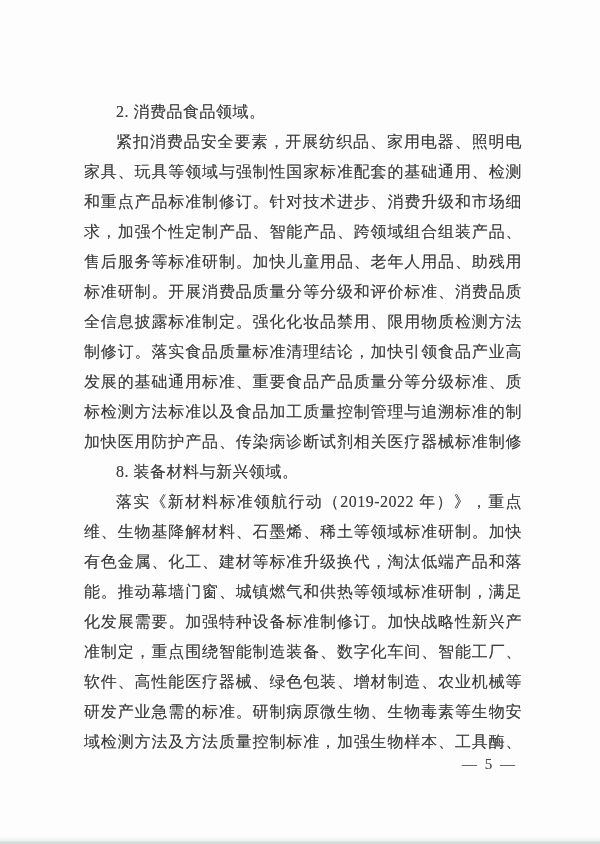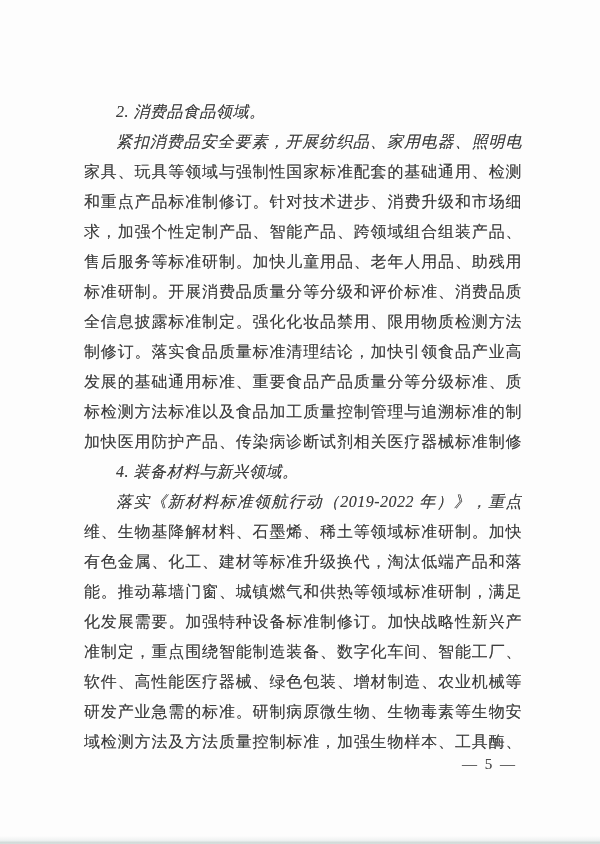--- a/index.html
+++ b/index.html
@@ -31,21 +31,20 @@
     overflow: hidden;
     text-align: left;
   }
   .line.justify {
     text-align: justify;
     text-align-last: justify;
     text-justify: inter-character;
   }
   .line.indent {
     padding-left: 32px;
-    font-style: italic;
   }
   .page-number {
     position: absolute;
     top: 753px;
     right: 83px;
     font-size: 15px;
     line-height: 22px;
     color: #4a4a4a;
     text-shadow: 0 0 0.6px rgba(70,70,70,0.5);
     letter-spacing: 2px;
@@ -69,21 +68,21 @@
       <div class="line justify">家具、玩具等领域与强制性国家标准配套的基础通用、检测方法</div>
       <div class="line justify">和重点产品标准制修订。针对技术进步、消费升级和市场细分需</div>
       <div class="line justify">求，加强个性定制产品、智能产品、跨领域组合组装产品、产品</div>
       <div class="line justify">售后服务等标准研制。加快儿童用品、老年人用品、助残用品等</div>
       <div class="line justify">标准研制。开展消费品质量分等分级和评价标准、消费品质量安</div>
       <div class="line justify">全信息披露标准制定。强化化妆品禁用、限用物质检测方法标准</div>
       <div class="line justify">制修订。落实食品质量标准清理结论，加快引领食品产业高质量</div>
       <div class="line justify">发展的基础通用标准、重要食品产品质量分等分级标准、质量指</div>
       <div class="line justify">标检测方法标准以及食品加工质量控制管理与追溯标准的制定。</div>
       <div class="line justify">加快医用防护产品、传染病诊断试剂相关医疗器械标准制修订。</div>
-      <div class="line indent">4. 装备材料与新兴领域。</div>
+      <div class="line indent">8. 装备材料与新兴领域。</div>
       <div class="line indent justify">落实《新材料标准领航行动（2019-2022 年）》，重点推进碳纤</div>
       <div class="line justify">维、生物基降解材料、石墨烯、稀土等领域标准研制。加快钢铁、</div>
       <div class="line justify">有色金属、化工、建材等标准升级换代，淘汰低端产品和落后产</div>
       <div class="line justify">能。推动幕墙门窗、城镇燃气和供热等领域标准研制，满足城镇</div>
       <div class="line justify">化发展需要。加强特种设备标准制修订。加快战略性新兴产业标</div>
       <div class="line justify">准制定，重点围绕智能制造装备、数字化车间、智能工厂、工业</div>
       <div class="line justify">软件、高性能医疗器械、绿色包装、增材制造、农业机械等领域</div>
       <div class="line justify">研发产业急需的标准。研制病原微生物、生物毒素等生物安全领</div>
       <div class="line justify">域检测方法及方法质量控制标准，加强生物样本、工具酶、生物</div>
     </div>

